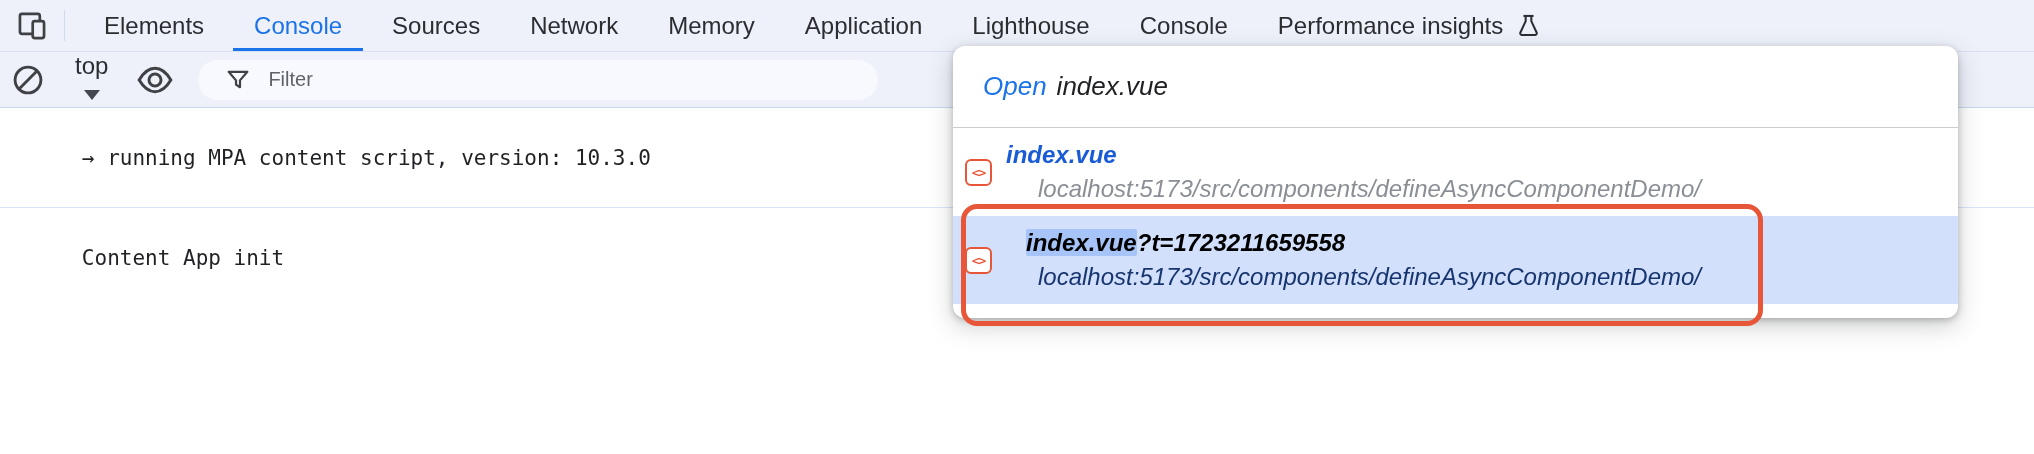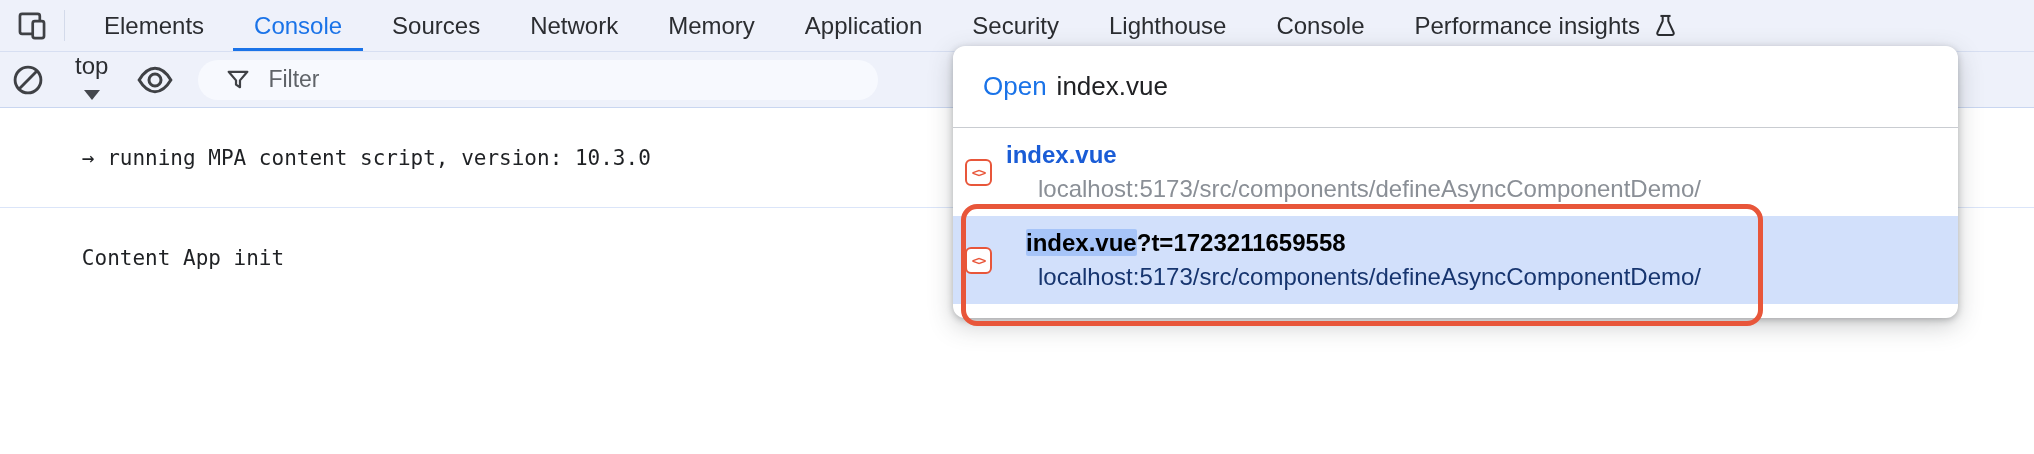--- a/index.html
+++ b/index.html
@@ -36,38 +36,39 @@
   .context-dd{
     display:flex; align-items:center; gap:10px; padding:0 18px; height:56px;
     font-size:24px; color:#2b2d31; background:transparent; border:none; cursor:pointer;flex-direction:column;
   }
   .caret{ width:0; height:0; border-left:8px solid transparent; border-right:8px solid transparent; border-top:10px solid #44474d; }
   .filter-pill{
     margin-left:14px; display:flex; align-items:center; gap:16px;
     width:680px; height:40px; border-radius:20px; background:#f7f9fe; padding:0 10px 0 26px;
   }
   .filter-input{
-    border:none; outline:none; background:transparent; font-size:23px; color:#2b2d31; flex:1;
+    border:none; outline:none; background:transparent; font-size:20px; color:#2b2d31; flex:1;
   }
   .filter-input::placeholder{ color:#5f6368; }
 
   
   .console-area{ position:absolute; left:0; top:108px; width:2034px; height:346px; background:#fff; }
   .msg{
     font-family:"DejaVu Sans Mono","Liberation Mono",monospace;
     font-size:21px; color:#1f2124; padding:11px 8px 10px 6px; line-height:26px; white-space:pre;
   }
   .msg.bordered{ border-bottom:1px solid #dbe5f9; }
 
   
   .quick-open{
     position:absolute; left:953px; top:46px; width:1005px; height:272px;
     background:#fff; border-radius:12px; z-index:20;
     box-shadow:0 2px 6px rgba(60,64,67,.3), 0 8px 24px rgba(60,64,67,.25);
     overflow:hidden;
+    font-style:italic;
   }
   .qo-header{
     height:82px; display:flex; align-items:center; padding-left:30px;
     border-bottom:1px solid #c9ccd1; font-size:26px;
   }
   .qo-open{ color:#1a73e8; margin-right:10px; }
   .qo-query{ color:#202124; }
   .qo-item{
     height:88px; display:flex; align-items:center; padding-left:12px; cursor:pointer;
   }
@@ -108,21 +109,20 @@
       </span>
     </button>
     <div class="vdiv"></div>
     <nav class="tabs">
       <div class="tab">Elements</div>
       <div class="tab active">Console</div>
       <div class="tab">Sources</div>
       <div class="tab">Network</div>
       <div class="tab">Memory</div>
       <div class="tab">Application</div>
-      <div class="tab">Security</div>
       <div class="tab">Lighthouse</div>
       <div class="tab">Console</div>
       <div class="tab">
         <span>Performance insights</span>
         <span class="flask">
           <svg width="27" height="27" viewBox="0 0 24 24" fill="none" stroke="#2b2d31" stroke-width="1.8" stroke-linejoin="round">
             <path d="M7.5 3.5h9"></path>
             <path d="M9.5 3.5v4.6L4.8 18.2c-.5 1.1.3 2.3 1.5 2.3h11.4c1.2 0 2-1.2 1.5-2.3L14.5 8.1V3.5"></path>
           </svg>
         </span>

